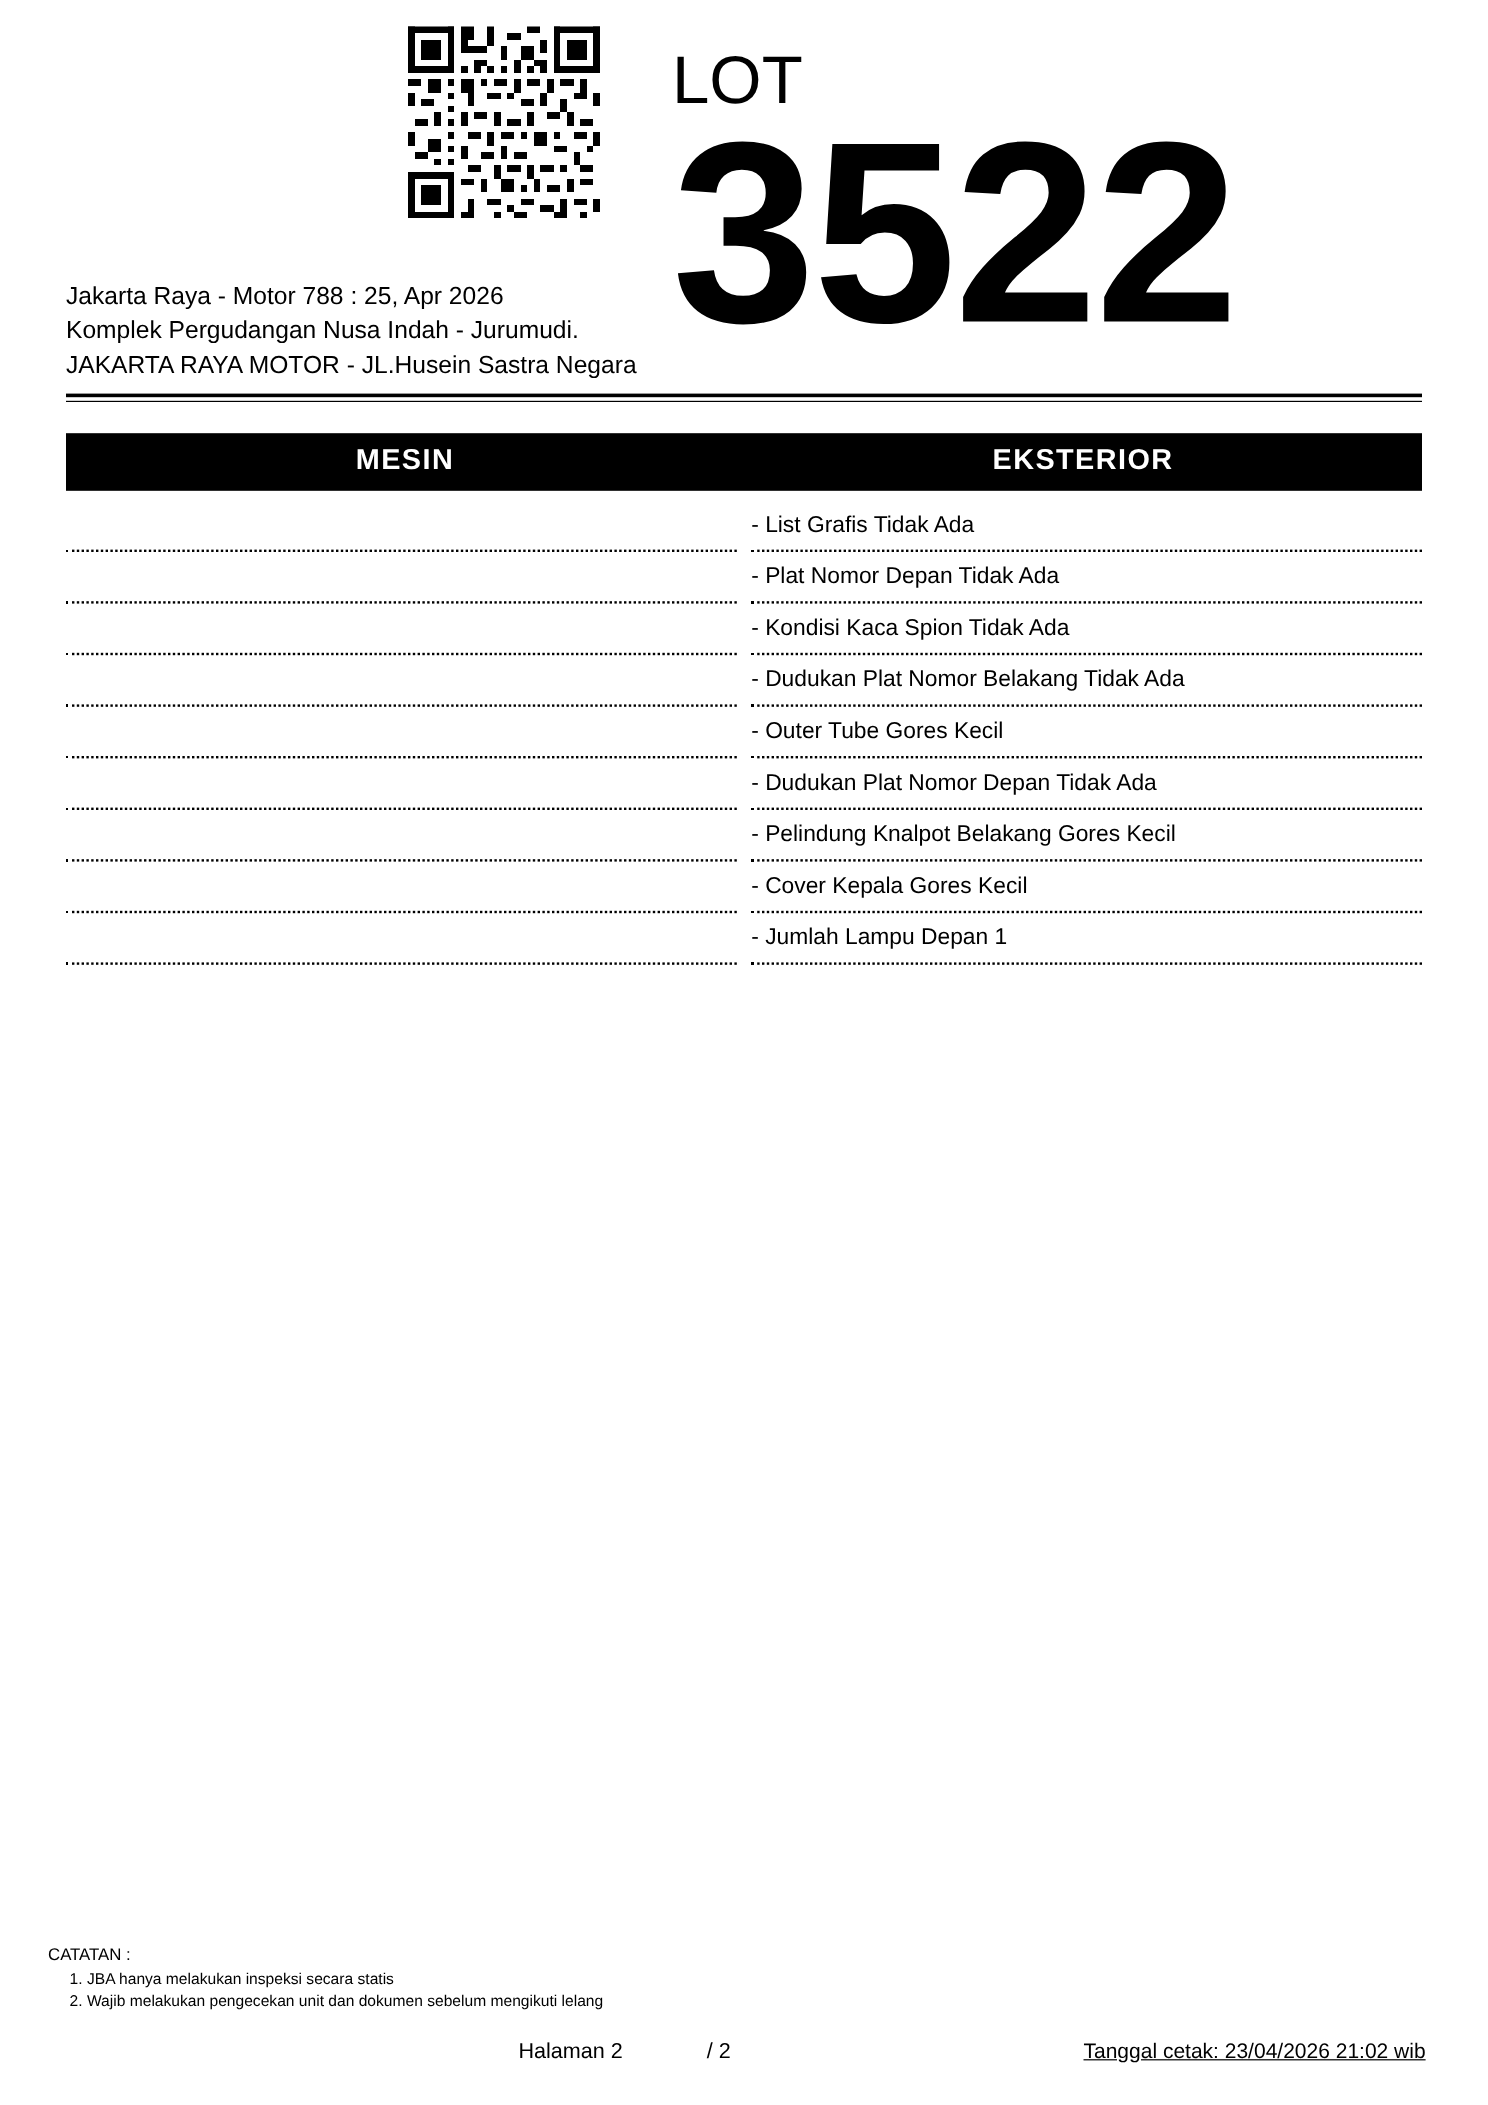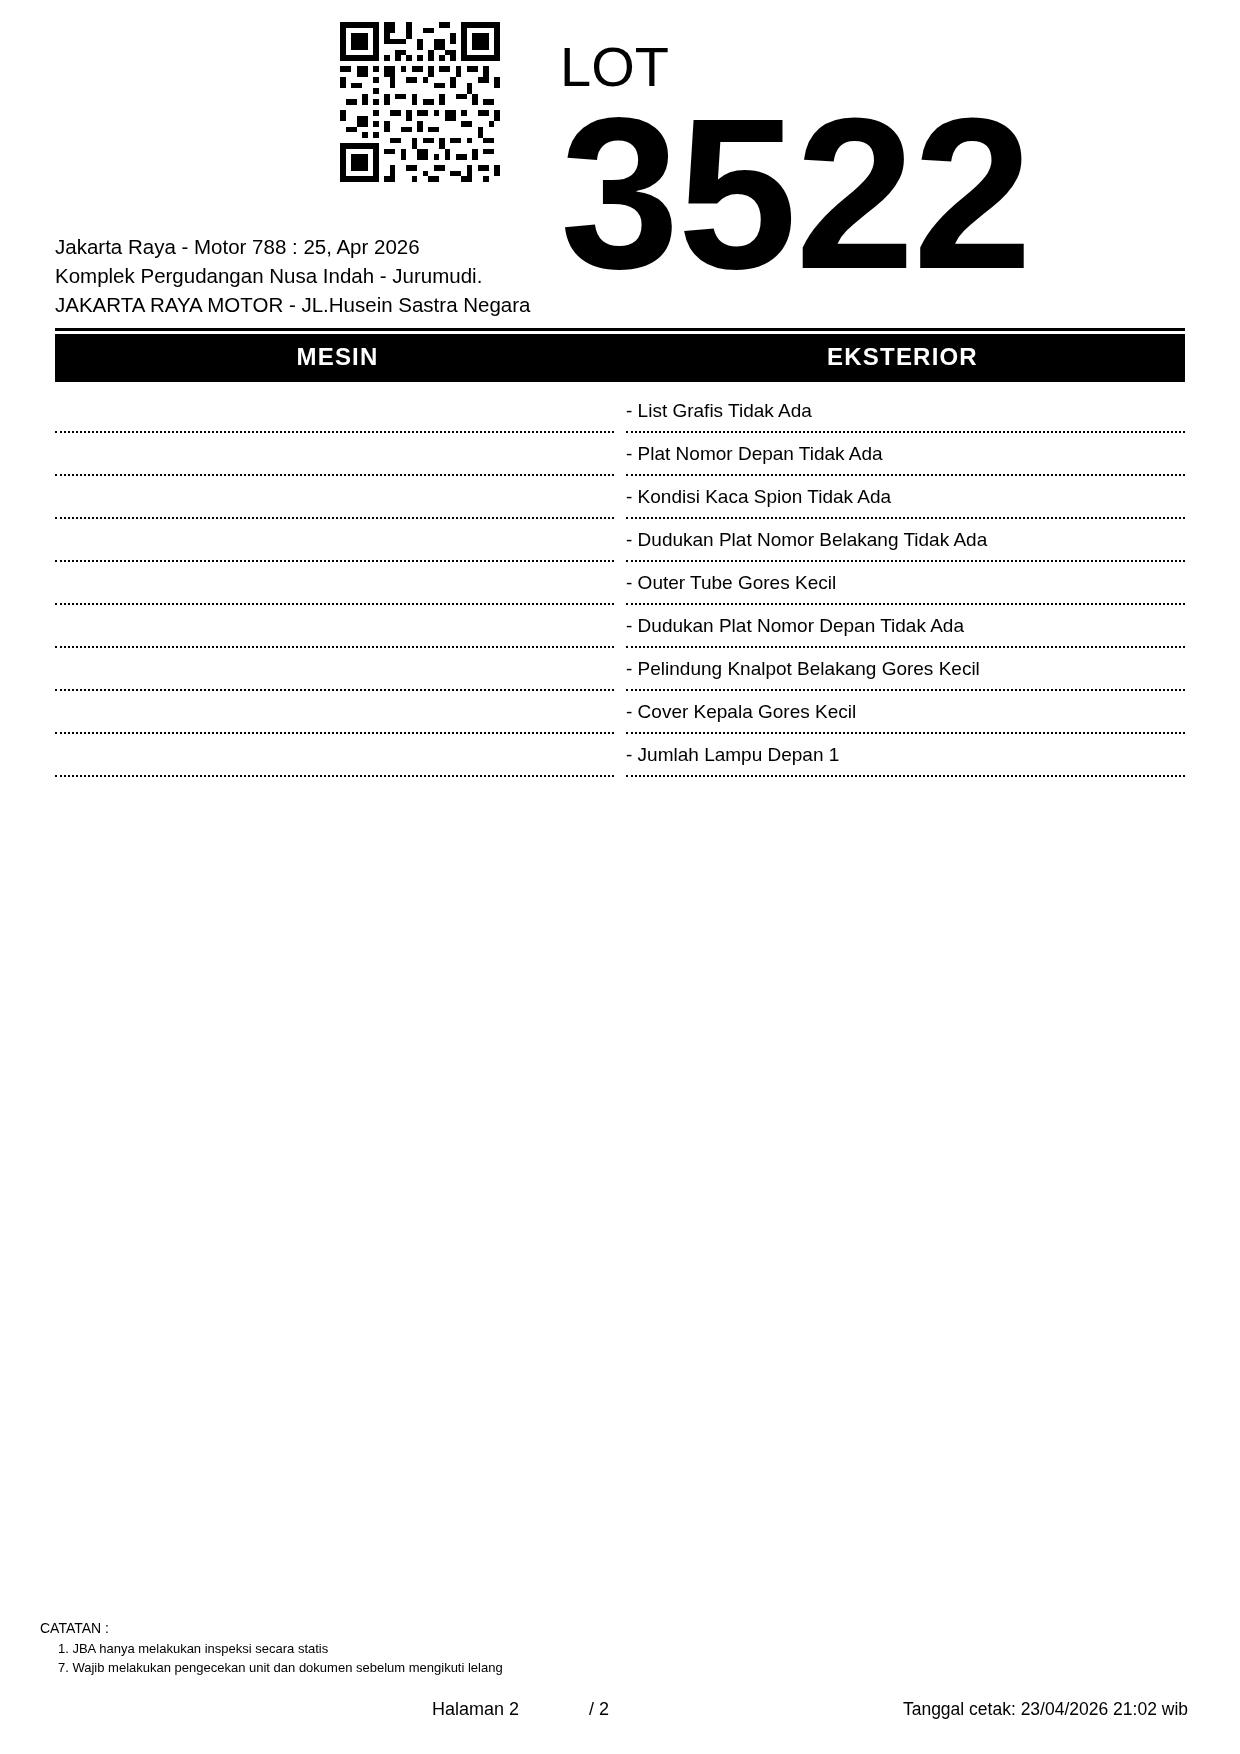--- a/index.html
+++ b/index.html
@@ -78,21 +78,21 @@
     position: absolute;
     left: 0;
     right: 0;
     top: 334px;
     border-top: 1px solid #000;
   }
 
   
   .bars {
     display: flex;
-    margin-top: 4px;
+    margin-top: 31px;
   }
   .bar {
     background: #000;
     color: #fff;
     font-size: 24px;
     font-weight: bold;
     letter-spacing: 1.2px;
     text-align: center;
     padding: 9px 0 11px 0;
     flex: 1 1 0;
@@ -141,20 +141,21 @@
   }
   .page-num {
     margin-left: 380px;
   }
   .page-total {
     margin-left: 70px;
   }
   .print-date {
     margin-left: auto;
     font-size: 17.5px;
+    text-decoration: underline;
   }
 </style>
 </head>
 <body>
 
 <div class="page">
 
   <div class="header">
 
     <div class="qr">
@@ -329,21 +330,21 @@
       <div class="row">- Dudukan Plat Nomor Depan Tidak Ada</div>
       <div class="row">- Pelindung Knalpot Belakang Gores Kecil</div>
       <div class="row">- Cover Kepala Gores Kecil</div>
       <div class="row">- Jumlah Lampu Depan 1</div>
     </div>
   </div>
 
   <div class="footer">
     <div class="catatan-title">CATATAN :</div>
     <div class="catatan-item">1. JBA hanya melakukan inspeksi secara statis</div>
-    <div class="catatan-item">7. Wajib melakukan pengecekan unit dan dokumen sebelum mengikuti lelang</div>
+    <div class="catatan-item">2. Wajib melakukan pengecekan unit dan dokumen sebelum mengikuti lelang</div>
     <div class="footer-bottom">
       <span class="page-num">Halaman 2</span>
       <span class="page-total">/ 2</span>
       <span class="print-date">Tanggal cetak: 23/04/2026 21:02 wib</span>
     </div>
   </div>
 
 </div>
 
 </body></html>

